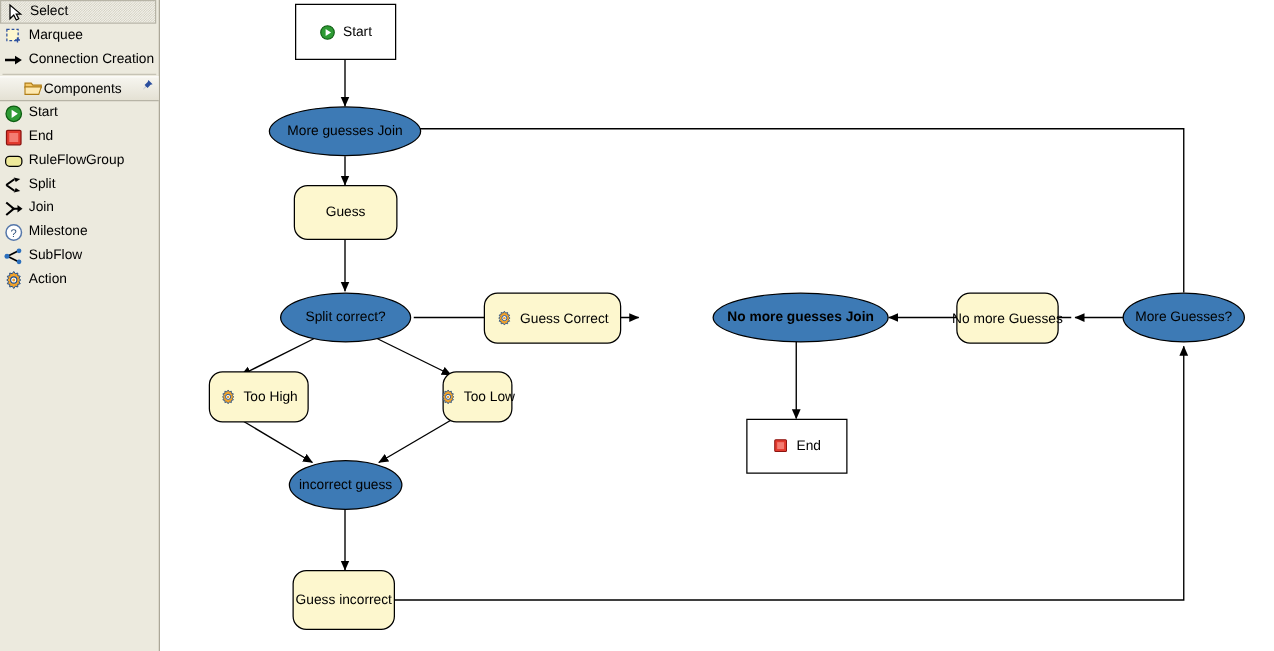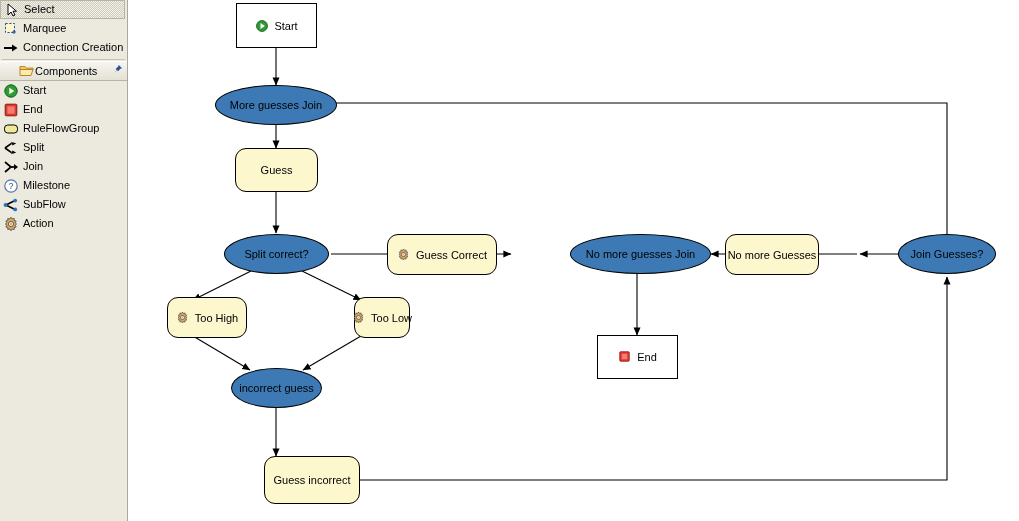--- a/index.html
+++ b/index.html
@@ -301,51 +301,51 @@
           <circle cx="8" cy="8" r="1.2" fill="#f2a32b"></circle>
         </svg>
       </span>
       <span class="ntext">Too Low</span>
     </div>
 
     <div class="node n-ell" style="left:102px;top:368px;width:91px;height:40px;">
       <span class="ntext">incorrect guess</span>
     </div>
 
-    <div class="node n-rrect" style="left:105px;top:456px;width:96px;height:48px;margin-left:30px;">
+    <div class="node n-rrect" style="left:105px;top:456px;width:82px;height:48px;">
       <span class="ntext">Guess incorrect</span>
     </div>
 
     <div class="node n-rrect" style="left:258px;top:234px;width:110px;height:41px;align-items:center;">
       <span class="nico">
         <svg width="13" height="13" viewBox="0 0 16 16">
           <path d="M8 1.2 L9.2 3 L11.2 2.4 L11.2 4.5 L13.2 5 L12.1 6.7 L13.6 8 L12.1 9.3 L13.2 11 L11.2 11.5 L11.2 13.6 L9.2 13 L8 14.8 L6.8 13 L4.8 13.6 L4.8 11.5 L2.8 11 L3.9 9.3 L2.4 8 L3.9 6.7 L2.8 5 L4.8 4.5 L4.8 2.4 L6.8 3 Z" fill="#f2a32b" stroke="#1f4e8c" stroke-width="0.8"></path>
           <circle cx="8" cy="8" r="2.5" fill="#ffffff" stroke="#1f4e8c" stroke-width="0.9"></circle>
           <circle cx="8" cy="8" r="1.2" fill="#f2a32b"></circle>
         </svg>
       </span>
       <span class="ntext">Guess Correct</span>
     </div>
 
-    <div class="node n-ell" style="left:441px;top:234px;width:141px;height:40px;">
+    <div class="node n-ell" style="left:441px;top:234px;width:141px;height:40px;font-weight:bold;">
       <span class="ntext">No more guesses Join</span>
     </div>
 
     <div class="node n-rect" style="left:468px;top:335px;width:81px;height:44px;">
       <span class="nico">
         <svg width="13" height="13" viewBox="0 0 16 16">
           <rect x="2.2" y="2.2" width="11.6" height="11.6" rx="1" fill="#e23a2e" stroke="#8b1410" stroke-width="1"></rect>
           <rect x="4.6" y="4.6" width="6.8" height="6.8" fill="#f47c72"></rect>
         </svg>
       </span>
       <span class="ntext">End</span>
     </div>
 
-    <div class="node n-rrect" style="left:596px;top:234px;width:94px;height:41px;">
+    <div class="node n-rrect" style="left:636px;top:234px;width:82px;height:41px;">
       <span class="ntext">No more Guesses</span>
     </div>
 
     <div class="node n-ell" style="left:769px;top:234px;width:98px;height:40px;">
-      <span class="ntext">Join Guesses?</span>
+      <span class="ntext">More Guesses?</span>
     </div>
 
   </div>
 </div>
 
 </body></html>

